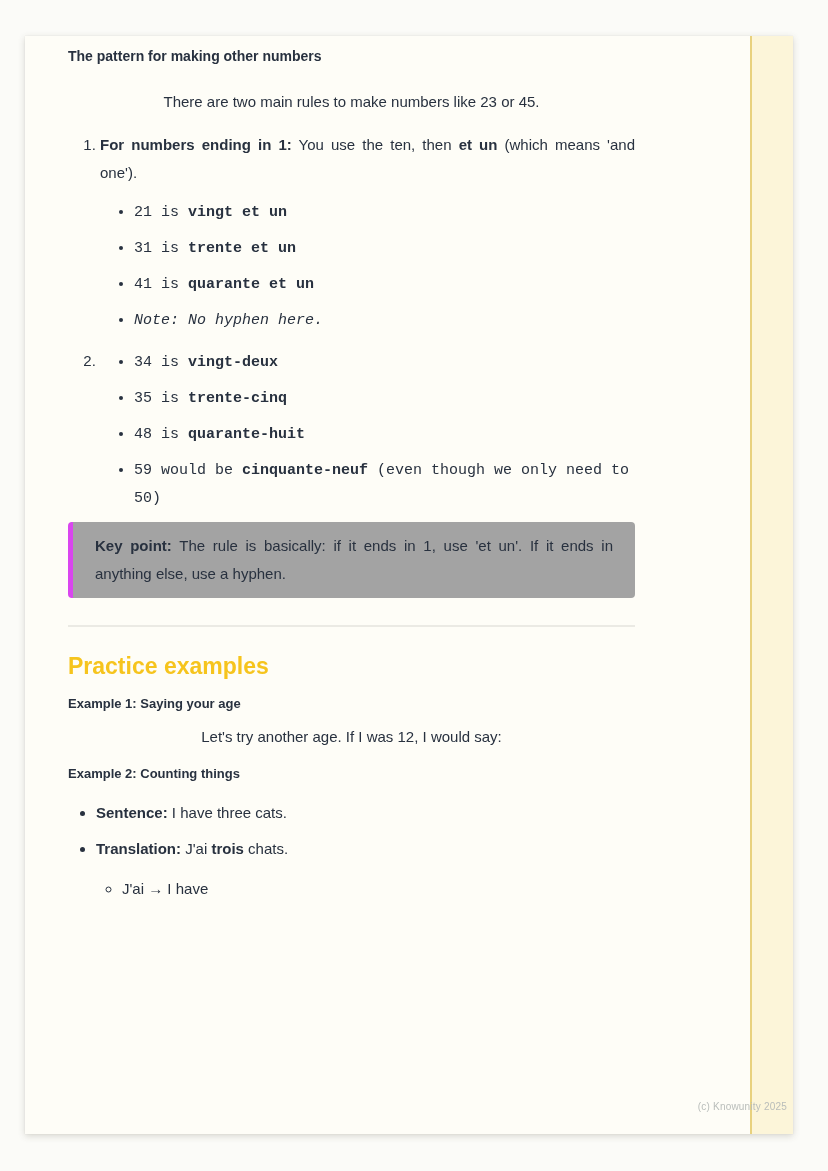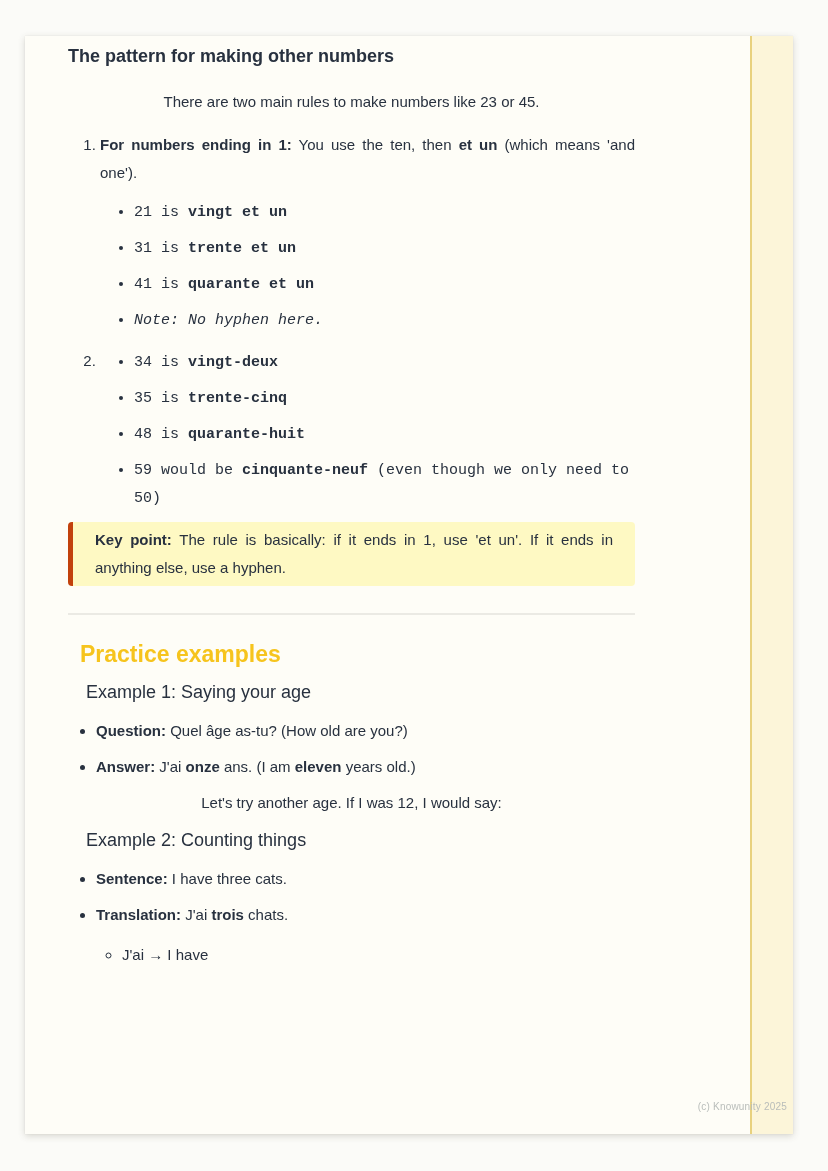--- a/index.html
+++ b/index.html
@@ -29,21 +29,21 @@
   .content {
     position: absolute;
     left: 43px; top: 0;
     width: 567px;
     padding-top: 9px;
     font-size: 15px;
     line-height: 28px;
   }
   .doc-title {
     margin: 0;
-    font-size: 18px;
+    font-size: 14px;
     line-height: 22px;
     font-weight: 700;
   }
   p { margin: 0; text-align: center; }
   .intro { margin-top: 21px; }
 
   ol.rules {
     margin: 15px 0 0 0;
     padding-left: 32px;
     text-align: justify;
@@ -54,46 +54,46 @@
     list-style: disc;
     margin: 12px 0 0 0;
     padding-left: 34px;
     text-align: left;
     font-family: Liberation Mono, monospace;
   }
   ul.examples > li + li { margin-top: 8px; }
 
   .callout {
     margin-top: 9px;
-    background: #fef9c3;
-    border-left: 5px solid #c2410c;
+    background: #a3a3a3;
+    border-left: 5px solid #d946ef;
     border-radius: 4px;
-    padding: 4px 22px;
+    padding: 10px 22px;
     text-align: justify;
   }
 
   hr.divider {
     border: none;
     border-top: 2px solid #ebeae4;
     margin: 27px 0 0 0;
   }
 
   h2.gold-heading {
-    margin: 24px 0 0 12px;
+    margin: 24px 0 0 0;
     font-size: 23px;
     line-height: 30px;
     font-weight: 700;
     color: #f6c41d;
   }
   .practice-intro { margin-top: 22px; }
   h4.example-title {
-    margin: 12px 0 0 18px;
-    font-size: 18px;
+    margin: 12px 0 0 0;
+    font-size: 13px;
     line-height: 22px;
-    font-weight: 400;
+    font-weight: 700;
   }
   ul.plain {
     list-style: disc;
     margin: 14px 0 0 0;
     padding-left: 28px;
   }
   ul.plain > li + li { margin-top: 8px; }
   ul.sub {
     list-style: circle;
     margin: 12px 0 0 0;
@@ -147,24 +147,20 @@
 
     <div class="callout"><span class="seg-b">Key point:</span><span> The rule is basically: if it ends in 1, use 'et un'. If it ends in anything else, use a hyphen.</span></div>
 
     <hr class="divider">
 
     <h2 class="gold-heading">Practice examples</h2>
 
 
     <h4 class="example-title">Example 1: Saying your age</h4>
 
-    <ul class="plain">
-      <li><span class="seg-b">Question:</span><span> Quel âge as-tu? (How old are you?)</span></li>
-      <li><span class="seg-b">Answer:</span><span> J'ai </span><span class="seg-b">onze</span><span> ans. (I am </span><span class="seg-b">eleven</span><span> years old.)</span></li>
-    </ul>
 
     <p class="between">Let's try another age. If I was 12, I would say:</p>
 
 
     <h4 class="example-title">Example 2: Counting things</h4>
 
     <ul class="plain">
       <li><span class="seg-b">Sentence:</span><span> I have three cats.</span></li>
       <li>
         <span><span class="seg-b">Translation:</span><span> J'ai </span><span class="seg-b">trois</span><span> chats.</span></span>

